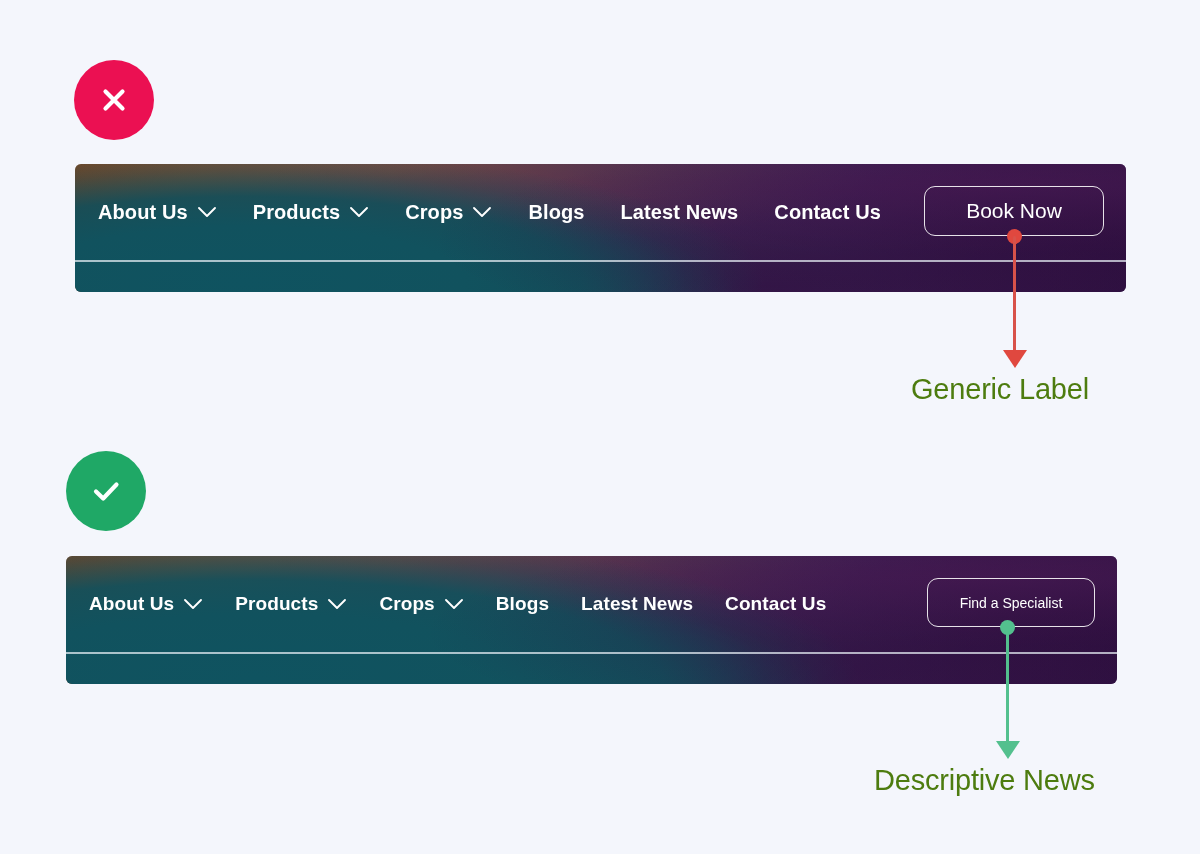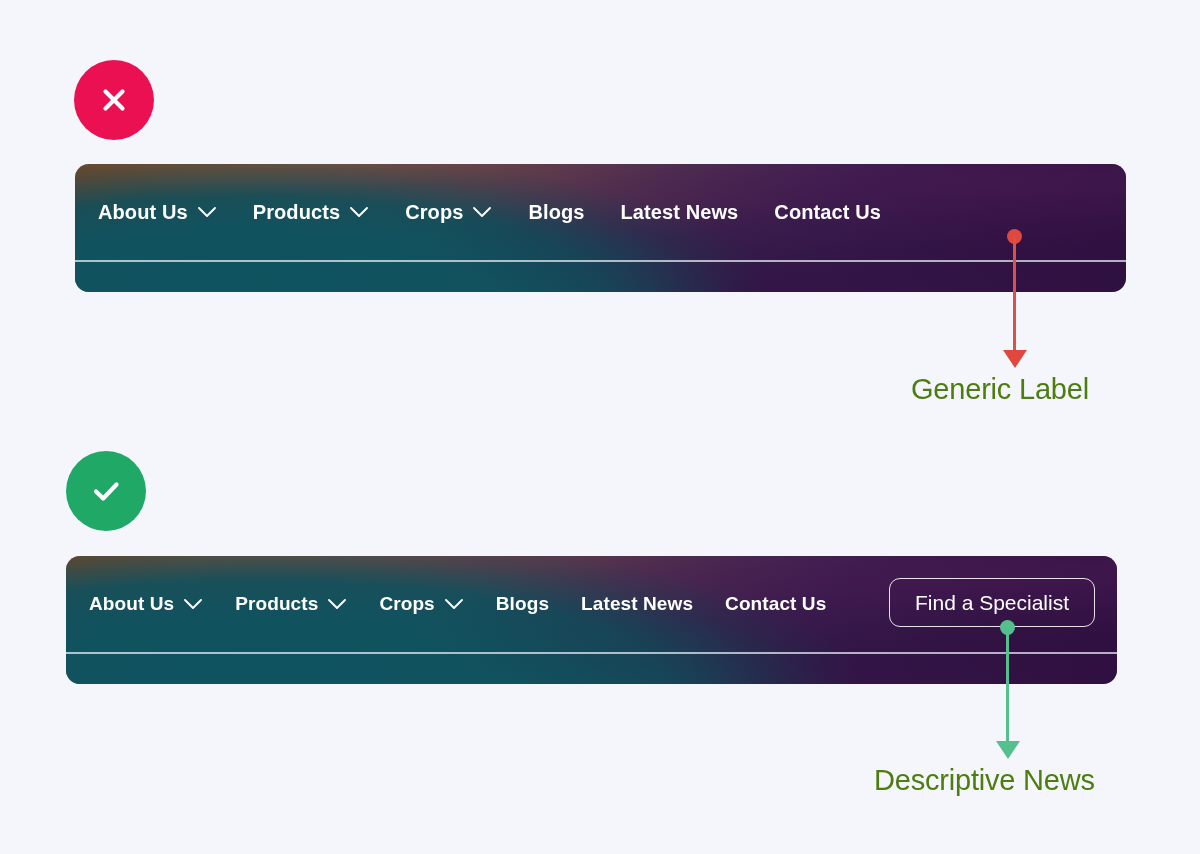--- a/index.html
+++ b/index.html
@@ -31,21 +31,21 @@
     align-items: center;
     justify-content: center;
   }
   .badge.bad  { left: 74px;  top: 60px;  width: 80px; height: 80px; background: #eb1052; }
   .badge.good { left: 66px;  top: 451px; width: 80px; height: 80px; background: #1fa866; }
   .badge svg { display: block; }
 
   
   .navbar {
     position: absolute;
-    border-radius: 14px;
+    border-radius: 6px;
     overflow: hidden;
     isolation: isolate;
   }
   .navbar.first  { left: 75px; top: 164px; width: 1051px; height: 128px; }
   .navbar.second { left: 66px; top: 556px; width: 1051px; height: 128px; }
 
   
   .bg-layer { position: absolute; inset: 0; }
 
   .bg-base {
@@ -130,21 +130,21 @@
     color: #ffffff;
     background: transparent;
     font-family: "Liberation Sans", sans-serif;
     display: flex;
     align-items: center;
     justify-content: center;
     cursor: pointer;
     white-space: nowrap;
   }
   .navbar.first .cta  { right: 22px; width: 180px; height: 50px; font-size: 21px; }
-  .navbar.second .cta { right: 22px; width: 206px; height: 49px; font-size: 21px; }
+  .navbar.second .cta { right: 22px; width: 168px; height: 49px; font-size: 14px; }
 
   
   .annotation { position: absolute; }
   .ann-dot {
     position: absolute;
     width: 15px; height: 15px;
     border-radius: 50%;
     left: 0; top: 0;
   }
   .ann-line {
@@ -234,20 +234,21 @@
           <span>Latest News</span>
         </div>
 
         <div class="nav-item">
           <span>Contact Us</span>
         </div>
 
       </div>
     </div>
 
+    <button class="cta">Book Now</button>
   </div>
 
   <div class="annotation ann-red">
     <div class="ann-dot"></div>
     <div class="ann-line"></div>
     <div class="ann-arrow"></div>
     <div class="ann-text">Generic Label</div>
   </div>
 
   <div class="badge good">

